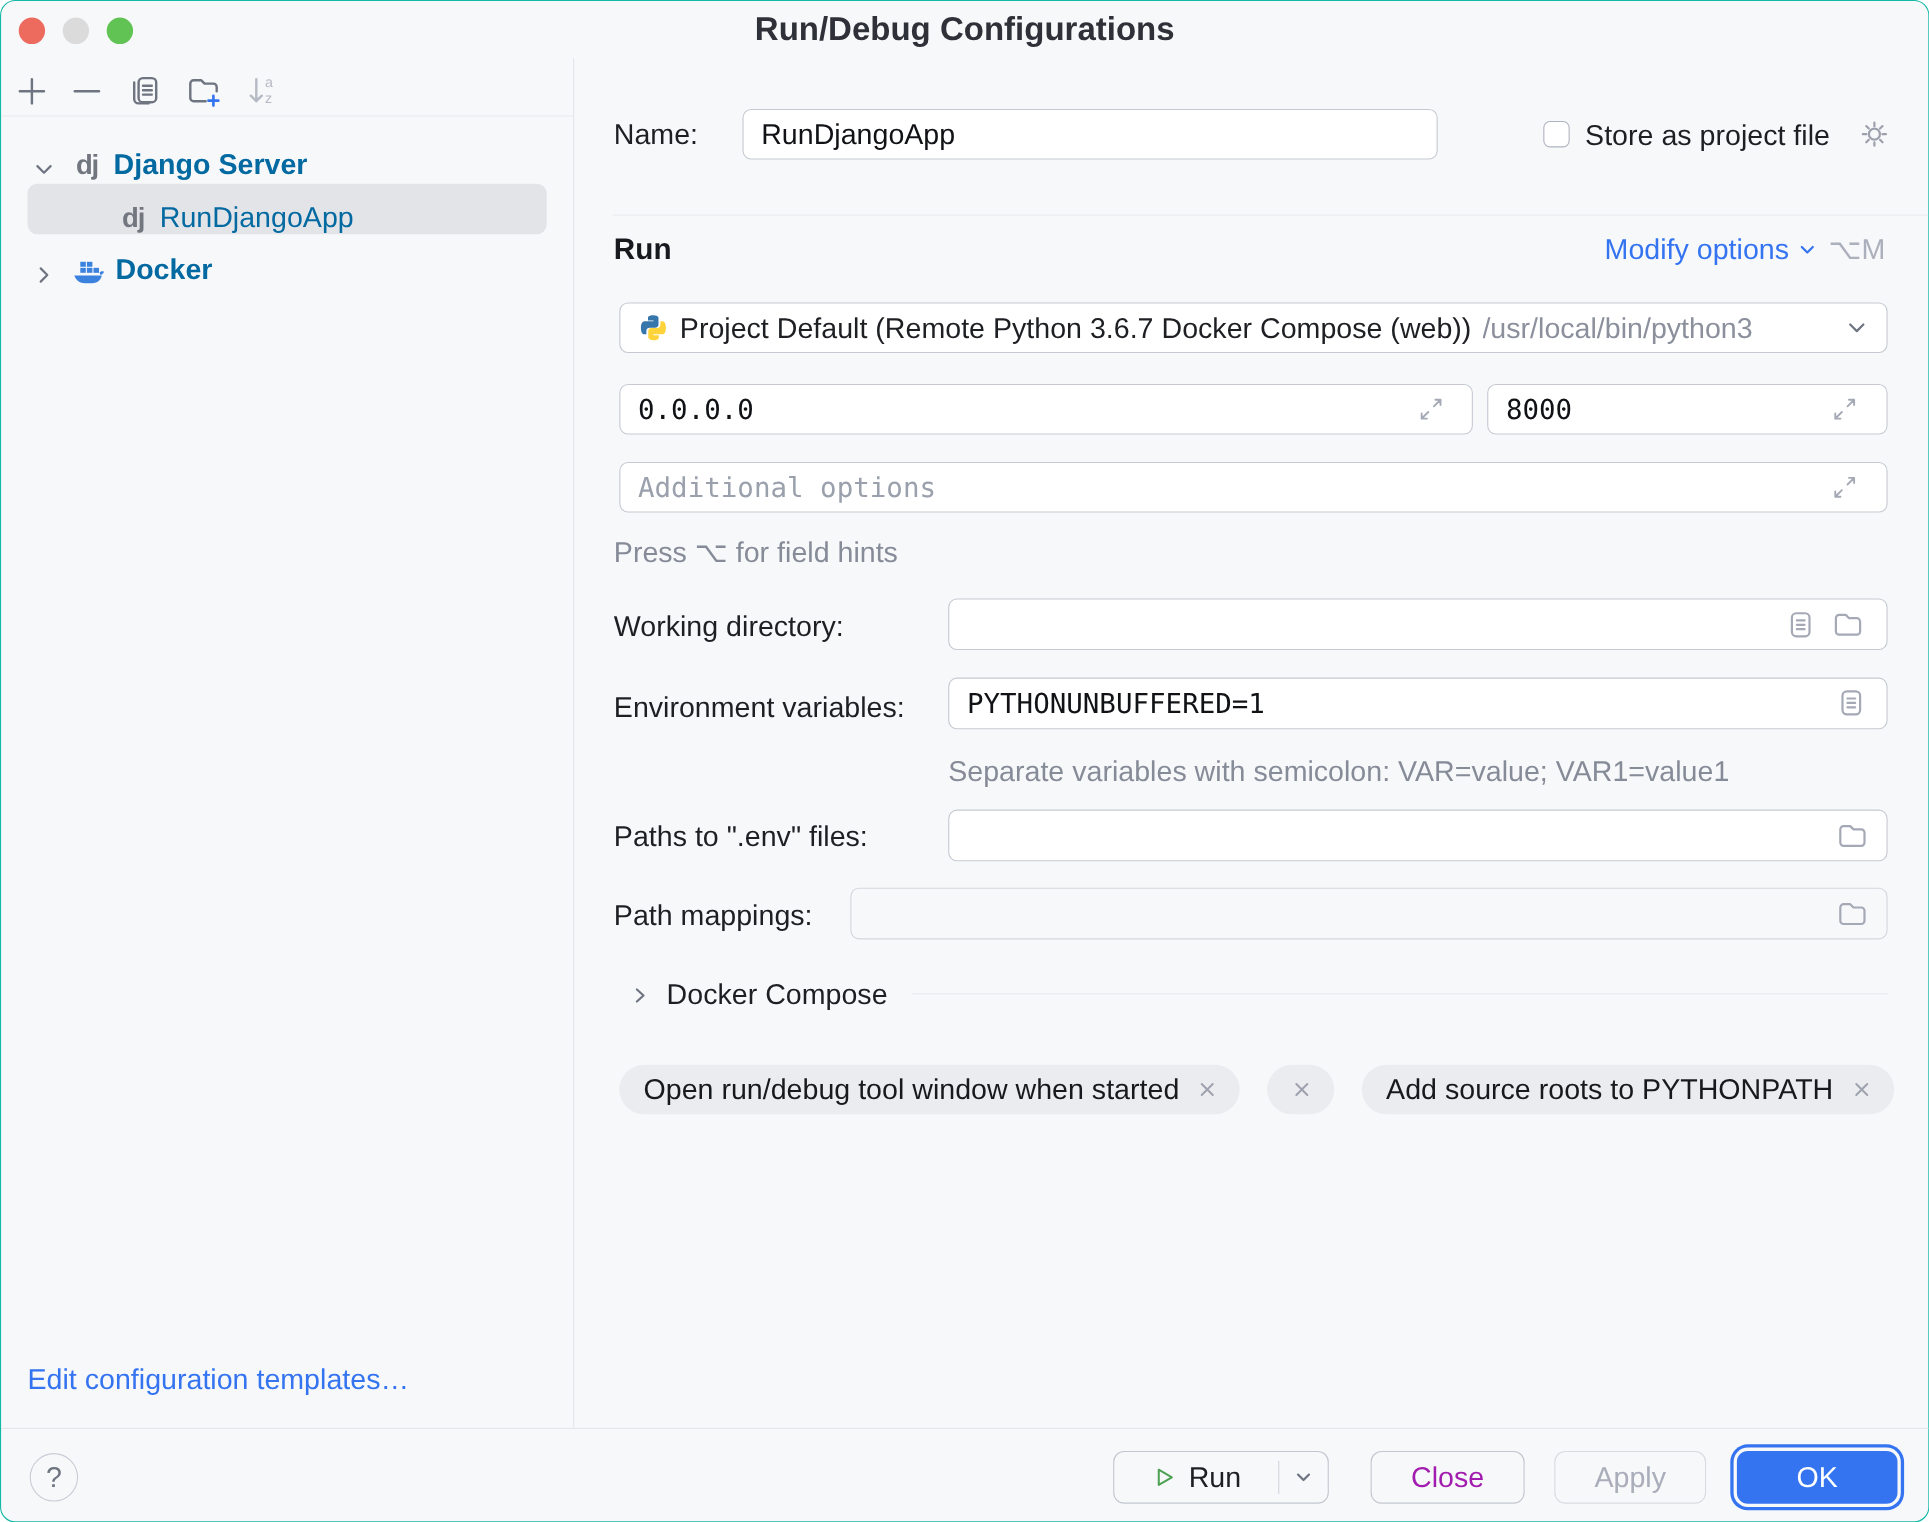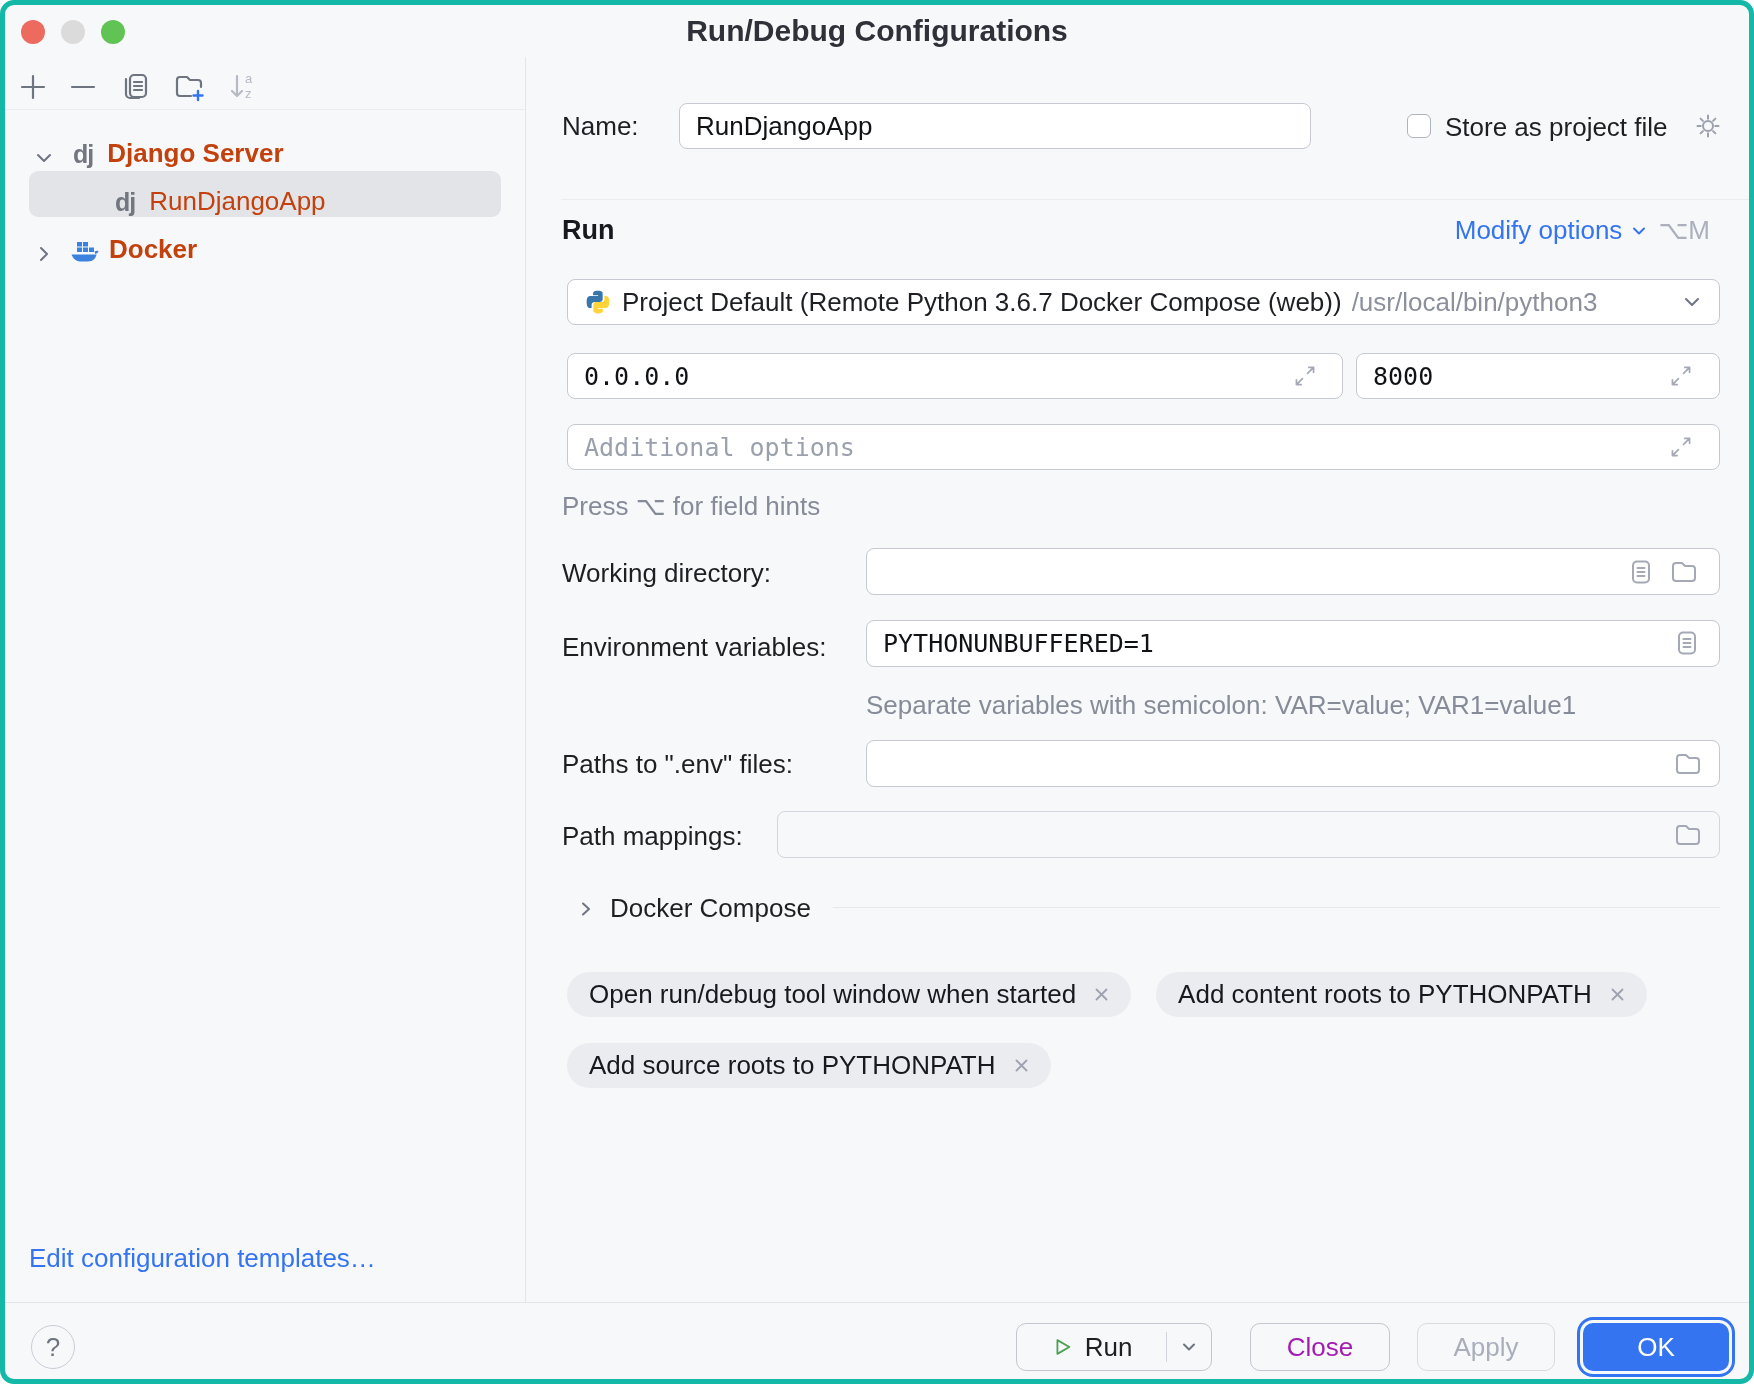--- a/index.html
+++ b/index.html
@@ -1,31 +1,31 @@
 <!DOCTYPE html>
 <html><head>
 <meta charset="utf-8">
 <style>
   html,body{margin:0;padding:0;background:#ffffff;}
   .window{
     position:relative;width:1754px;height:1384px;background:#f7f8fa;
     font-family:"Liberation Sans",sans-serif;font-size:26px;color:#1d1f23;
-    border-radius:14px;overflow:hidden;border:5px solid #14b8a6;box-sizing:border-box;
+    border-radius:14px;overflow:hidden;border:1px solid #14b8a6;box-sizing:border-box;
   }
   .abs{position:absolute;}
   
   .light{position:absolute;top:15px;width:24px;height:24px;border-radius:50%;}
   .title{position:absolute;left:0;right:0;top:9px;text-align:center;font-size:30px;font-weight:bold;color:#2e3138;}
   
   .v-divider{position:absolute;left:520px;top:52px;width:1px;background:#e3e5e8;height:1245px;}
   .toolbar-sep{position:absolute;left:0;top:104px;width:520px;height:1px;background:#ebecf0;}
   .icon-btn{position:absolute;top:64px;width:36px;height:36px;display:flex;align-items:center;justify-content:center;}
   .tree-row{position:absolute;left:0;width:520px;height:46px;display:flex;align-items:flex-end;}
   .tree-sel{position:absolute;left:24px;right:24px;top:0;bottom:0;background:#e3e4e8;border-radius:9px;}
-  .tree-label{position:relative;color:#c2410c;}
+  .tree-label{position:relative;color:#0369a1;}
   .tree-label.bold{font-weight:bold;}
   .dj-badge{position:relative;font-weight:bold;color:#72767f;font-size:25px;letter-spacing:-1px;}
   .link{color:#3574f0;}
   
   .lbl{position:absolute;color:#1d1f23;white-space:nowrap;}
   .hint{color:#868b98;}
   .field{
     position:absolute;box-sizing:border-box;background:#ffffff;border:1px solid #c6c9d1;border-radius:8px;
     font-family:"Liberation Sans",sans-serif;font-size:26px;color:#101215;padding:0 16px;outline:none;
   }
@@ -264,21 +264,20 @@
   <div class="chips">
     <div class="chip">
       <span>Open run/debug tool window when started</span>
       <span>
         <svg width="19" height="19" viewBox="0 0 19 19">
             <path d="M4.5 4.5l10 10M14.5 4.5l-10 10" stroke="#9da2ae" stroke-width="1.8" stroke-linecap="round"></path>
           </svg>
       </span>
     </div>
     <div class="chip">
-      <span>Add content roots to PYTHONPATH</span>
       <span>
         <svg width="19" height="19" viewBox="0 0 19 19">
             <path d="M4.5 4.5l10 10M14.5 4.5l-10 10" stroke="#9da2ae" stroke-width="1.8" stroke-linecap="round"></path>
           </svg>
       </span>
     </div>
     <div class="chip">
       <span>Add source roots to PYTHONPATH</span>
       <span>
         <svg width="19" height="19" viewBox="0 0 19 19">

